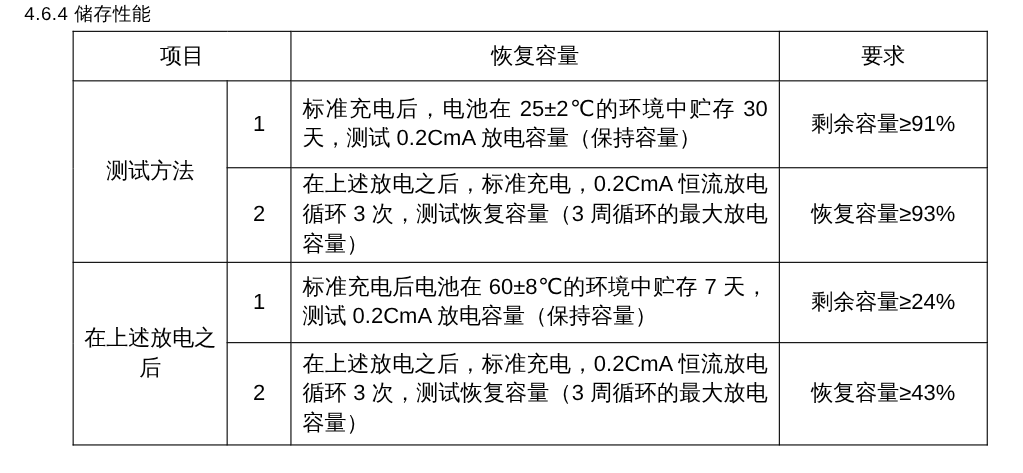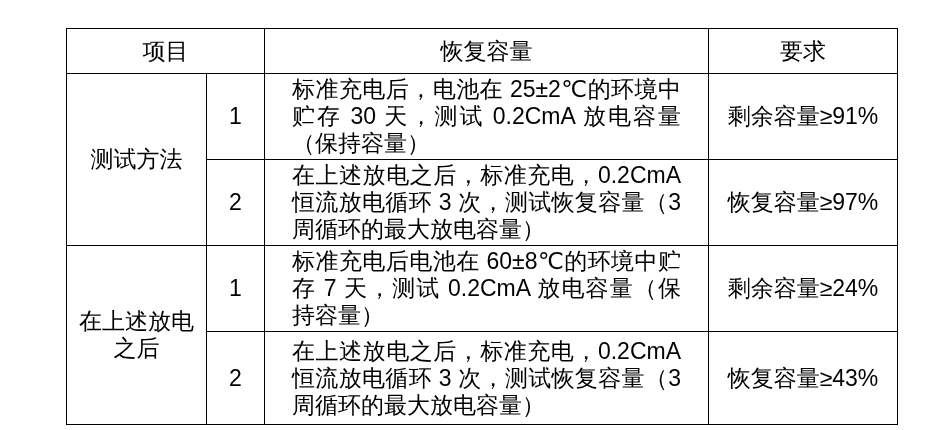--- a/index.html
+++ b/index.html
@@ -28,46 +28,47 @@
   table.spec {
     position: absolute;
     left: 66px;
     top: 28px;
     width: 831px;
     border-collapse: collapse;
     table-layout: fixed;
   }
   table.spec td {
     border: 1px solid #000000;
-    font-size: 23px;
+    font-size: 20px;
     line-height: 27px;
     vertical-align: middle;
     overflow: hidden;
     margin-top: 15px;
   }
   td.c {
     text-align: center;
     padding: 0 4px;
   }
   td.method {
     text-align: justify;
     text-align-last: left;
-    padding: 2px 27px;
+    padding: 2px 10px;
   }
   tr.r-head { height: 45px; }
   tr.r1 { height: 79px; }
   tr.r2 { height: 85px; }
   tr.r3 { height: 73px; }
   tr.r4 { height: 93px; }
 </style>
 </head>
 <body>
 
 <div class="page">
 
+  <div class="doc-title">4.6.4 储存性能</div>
 
   <table class="spec">
     <colgroup>
       <col style="width:140px">
       <col style="width:58px">
       <col style="width:444px">
       <col style="width:189px">
     </colgroup>
     <tbody>
       <tr class="r-head">
@@ -79,21 +80,21 @@
       <tr class="r1">
         <td class="c" rowspan="2">测试方法</td>
         <td class="c">1</td>
         <td class="method">标准充电后，电池在 25±2℃的环境中贮存 30 天，测试 0.2CmA 放电容量（保持容量）</td>
         <td class="c">剩余容量≥91%</td>
       </tr>
 
       <tr class="r2">
         <td class="c">2</td>
         <td class="method">在上述放电之后，标准充电，0.2CmA 恒流放电循环 3 次，测试恢复容量（3 周循环的最大放电容量）</td>
-        <td class="c">恢复容量≥97%</td>
+        <td class="c">恢复容量≥93%</td>
       </tr>
 
       <tr class="r3">
         <td class="c" rowspan="2">在上述放电之后</td>
         <td class="c">1</td>
         <td class="method">标准充电后电池在 60±8℃的环境中贮存 7 天，测试 0.2CmA 放电容量（保持容量）</td>
         <td class="c">剩余容量≥24%</td>
       </tr>
 
       <tr class="r4">

